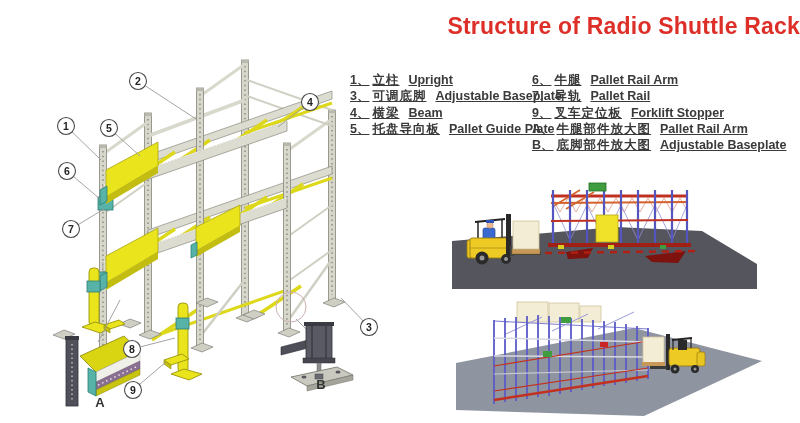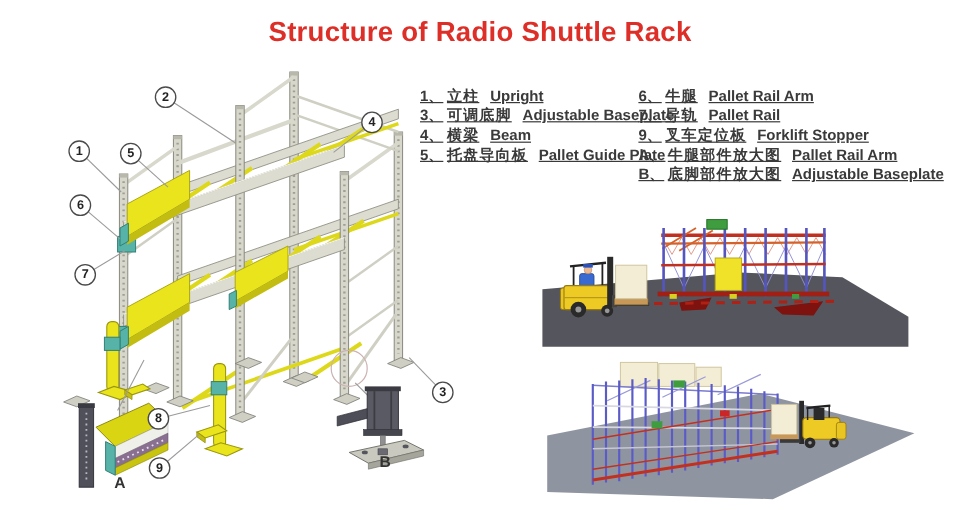--- a/index.html
+++ b/index.html
@@ -1,18 +1,18 @@
 <!DOCTYPE html>
 <html><head>
 <meta charset="utf-8">
 <style>
   html,body{margin:0;padding:0;}
   body{width:800px;height:423px;position:relative;background:#ffffff;overflow:hidden;
        font-family:"Liberation Sans","DejaVu Sans",sans-serif;}
-  .page-title{position:absolute;left:0;right:0;top:13px;text-align:center;
+  .page-title{position:absolute;left:0;right:0;top:13px;text-align:right;
        font-size:23px;font-weight:bold;color:#dd2f28;letter-spacing:.2px;}
   .legend{position:absolute;top:72px;color:#3a3a3a;font-size:12.5px;font-weight:600;text-decoration:underline;}
   .legend-left{left:350px;}
   .legend-right{left:532px;}
   .legend-row{line-height:16.35px;height:16.35px;white-space:nowrap;}
   .lg-num{margin-right:3px;}
   .lg-cn{margin-right:9px;letter-spacing:1px;}
   #diagram{position:absolute;left:0;top:0;}
   .leader{stroke:#9a9a9a;stroke-width:.9;fill:none;}
   .callout-circle{fill:#ffffff;stroke:#4a4a4a;stroke-width:1.1;}

